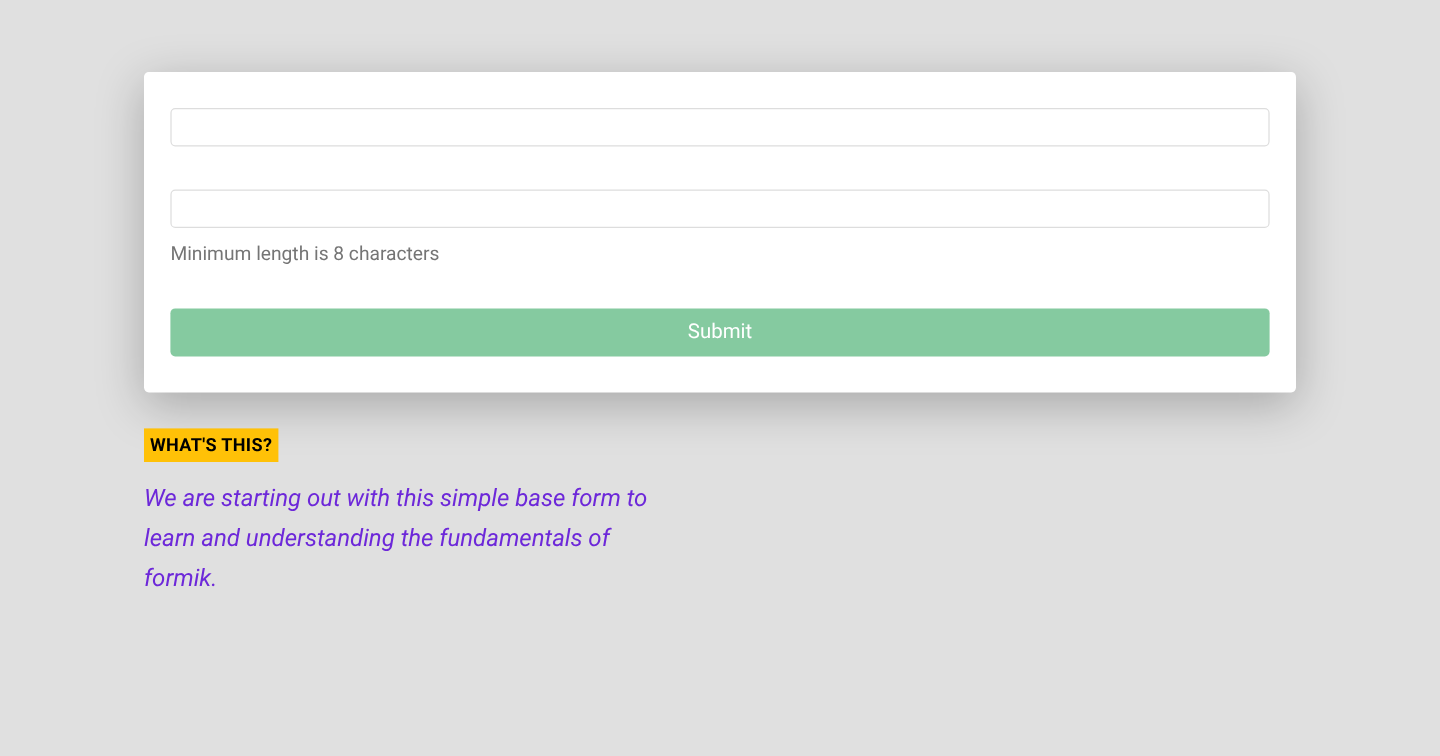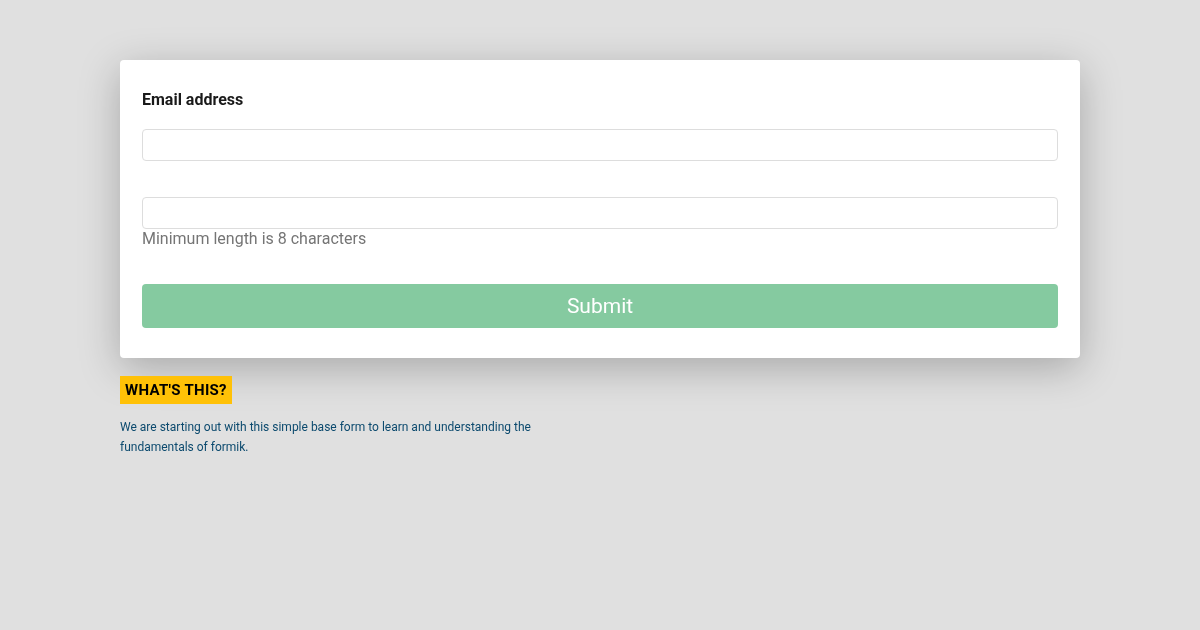--- a/index.html
+++ b/index.html
@@ -45,61 +45,62 @@
       height: 32px;
       border: 1px solid #ddd;
       border-radius: 4px;
       padding: 4px 10px;
       font-size: 14px;
       background: #fff;
     }
     .help-text {
       color: #757575;
       font-size: 16px;
+      margin-top: 12px;
       font-weight: 400;
     }
     .submit-btn {
       width: 100%;
       padding: 10px;
       background: #85caa0;
       color: #fff;
       border: none;
       border-radius: 4px;
-      font-size: 21px;
+      font-size: 17px;
       cursor: pointer;
       font-family: inherit;
     }
     .below {
-      margin-top: 18px;
+      margin-top: 30px;
     }
     .badge {
       display: inline-block;
       background: #ffc107;
       color: #000;
       font-size: 15px;
       font-weight: 700;
       padding: 5px 5px;
       letter-spacing: 0.3px;
       margin-bottom: 14px;
     }
     .description {
-      font-size: 12px;
-      color: #0c4a6e;
+      font-size: 20px;
+      color: #6d28d9;
       line-height: 1.65;
       max-width: 440px;
+      font-style: italic;
     }
   </style>
 </head>
 <body>
 
 <div class="container">
   <div class="card">
 
     <div class="form-group">
-      <label>Email address</label>
       <input type="email" class="form-control" value="" style="">
     </div>
 
     <div class="form-group">
       <input type="password" class="form-control" value="" style="">
       <div class="help-text">Minimum length is 8 characters</div>
     </div>
 
     <button class="submit-btn">Submit</button>
   </div>

